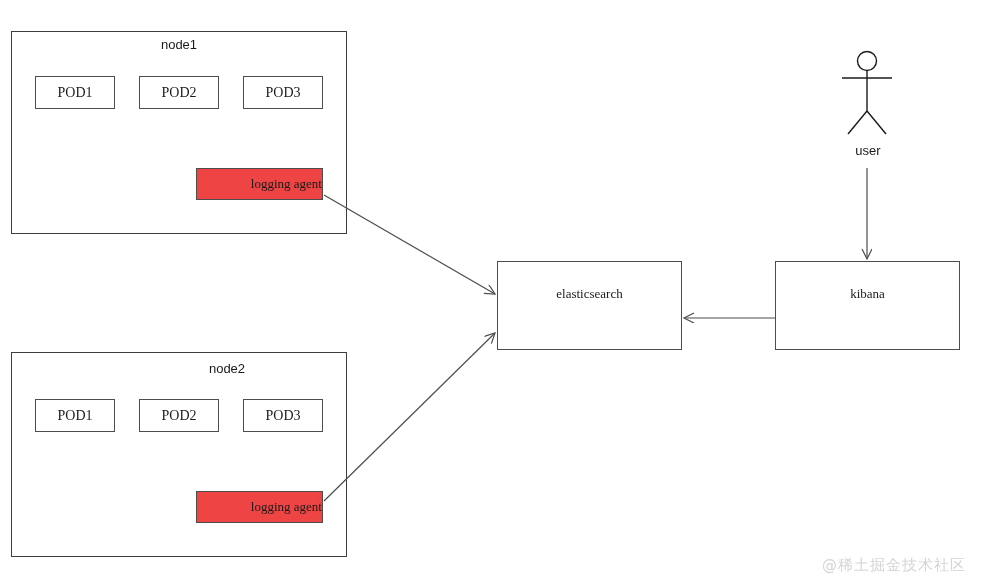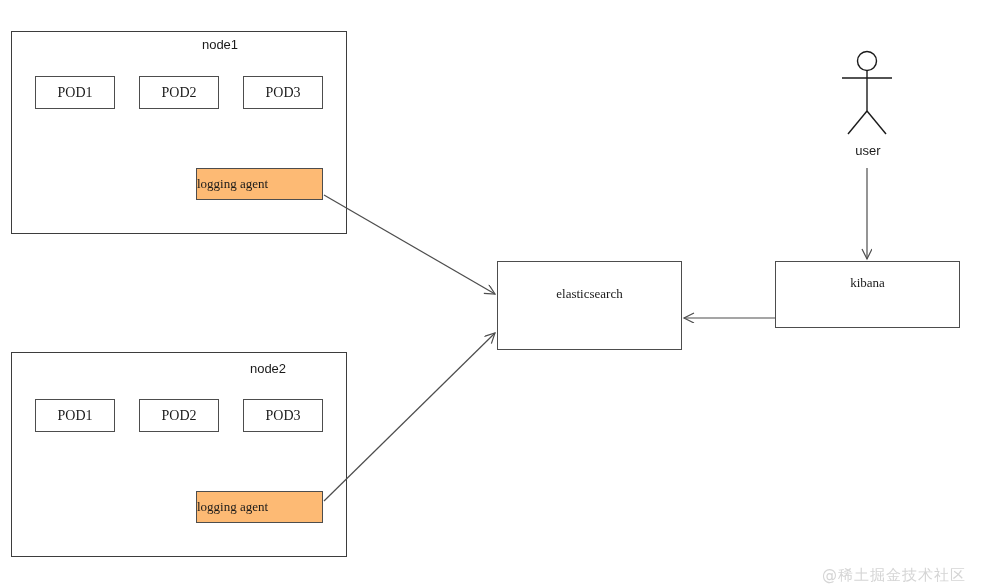--- a/index.html
+++ b/index.html
@@ -37,37 +37,36 @@
   .node-box {
     border: 1px solid #3d3d3d;
   }
   .node-title {
     position: absolute;
     font-size: 13px;
     line-height: 15px;
     text-align: center;
     color: #1a1a1a;
     white-space: nowrap;
-    padding-left: 41px;
   }
   .pod-box {
     display: flex;
     align-items: center;
     justify-content: center;
     font-size: 14px;
     color: #1a1a1a;
     background: #ffffff;
   }
   .agent-box {
     display: flex;
     align-items: center;
-    justify-content: flex-start;
+    justify-content: flex-end;
     font-size: 13px;
     color: #1a1a1a;
-    background: #fdba74;
+    background: #ef4444;
   }
   .service-box {
     display: flex;
     align-items: center;
     justify-content: center;
     font-size: 13px;
     color: #1a1a1a;
     background: #ffffff;
   }
   .service-box .svc-label {
@@ -82,21 +81,20 @@
     white-space: nowrap;
     color: #1a1a1a;
   }
   .watermark {
     position: absolute;
     font-size: 15px;
     letter-spacing: 1px;
     color: #d5d5d5;
     white-space: nowrap;
     font-family: "DejaVu Sans", sans-serif;
-    margin-top: 10px;
   }
 </style>
 </head>
 <body>
 
 <div id="canvas">
 
   <div class="box node-box" style="left:11px; top:31px; width:336px; height:203px;"></div>
   <div class="node-title" style="left:11px; top:37px; width:336px;">node1</div>
 
@@ -128,21 +126,21 @@
   </div>
 
   <div class="box agent-box" style="left:196px; top:491px; width:127px; height:32px;">
     <span>logging agent</span>
   </div>
 
   <div class="box service-box" style="left:497px; top:261px; width:185px; height:89px;">
     <span class="svc-label">elasticsearch</span>
   </div>
 
-  <div class="box service-box" style="left:775px; top:261px; width:185px; height:67px;">
+  <div class="box service-box" style="left:775px; top:261px; width:185px; height:89px;">
     <span class="svc-label">kibana</span>
   </div>
 
   <div class="actor-label" style="left:818px; top:143px; width:100px;">user</div>
 
   <div class="watermark" style="left:822px; top:556px;">@稀土掘金技术社区</div>
 
   <svg class="layer-svg" viewBox="0 0 986 587" xmlns="http://www.w3.org/2000/svg">
     <defs>
       <marker id="openArrow" markerWidth="14" markerHeight="14" refX="11" refY="5" orient="auto" markerUnits="userSpaceOnUse">

